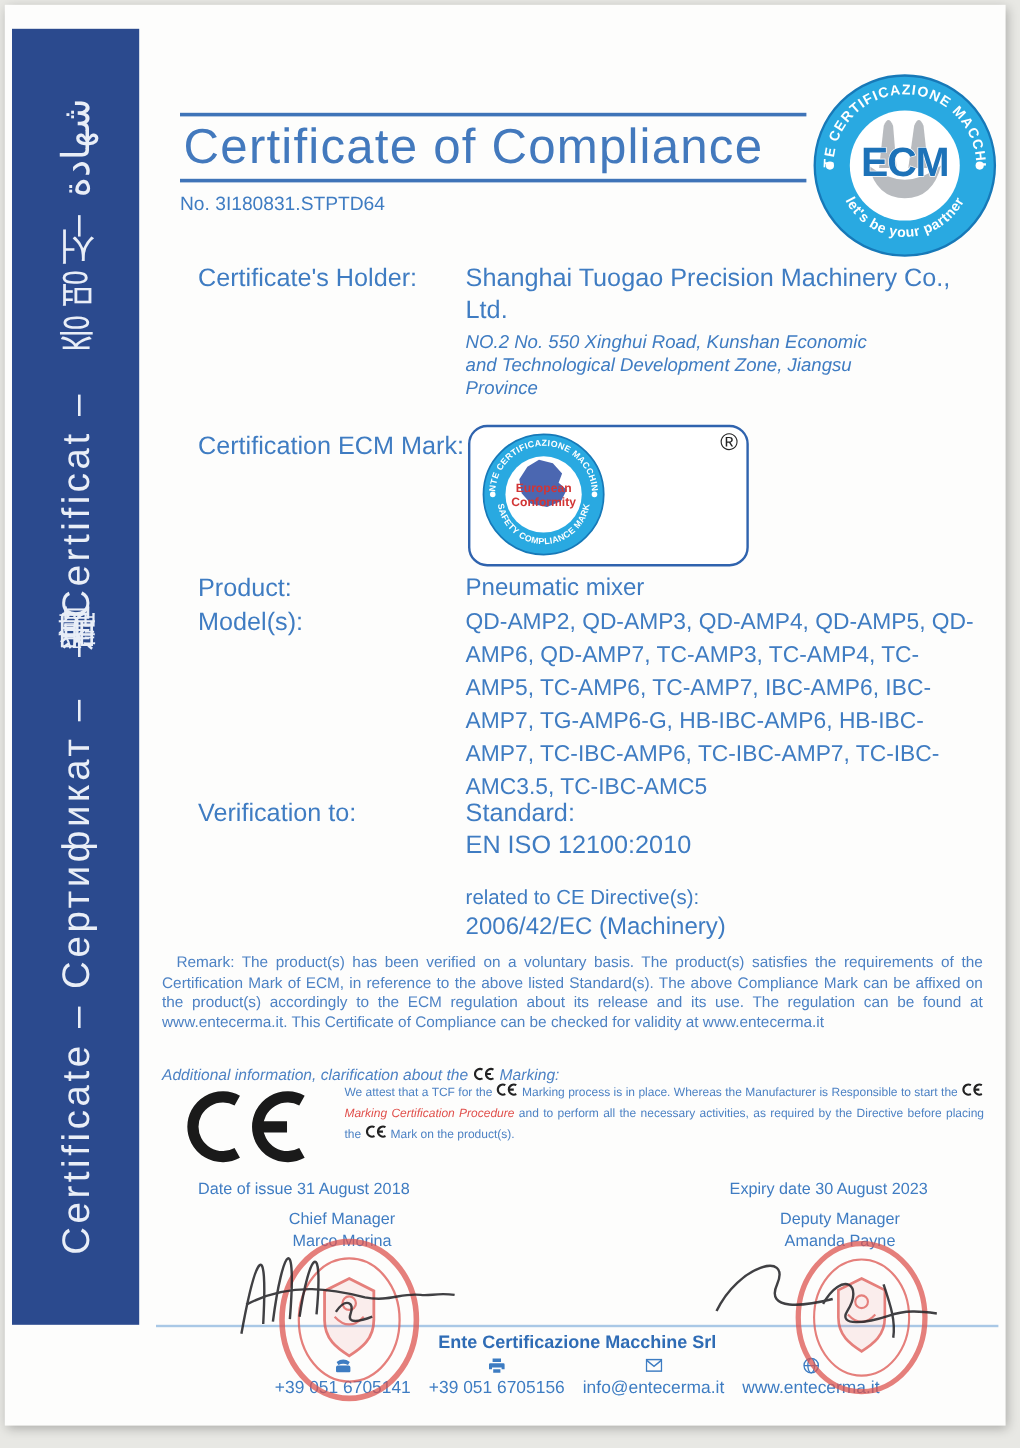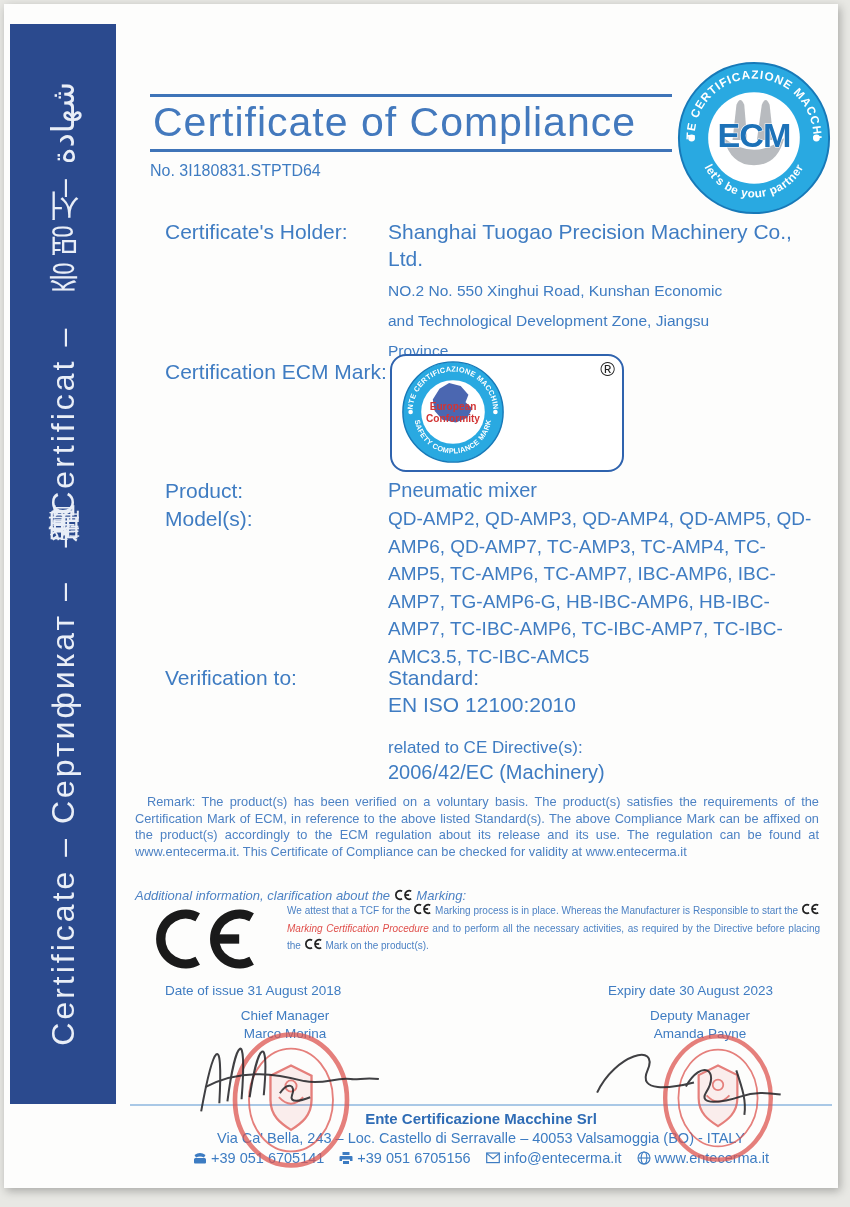--- a/index.html
+++ b/index.html
@@ -23,21 +23,21 @@
   .doc-title{position:absolute;left:153px;top:99px;font-size:41px;color:#4379bd;
     letter-spacing:1px;z-index:2;}
   .cert-no{position:absolute;left:150px;top:162px;font-size:16px;color:#3f7cc2;z-index:2;}
   .ecm-logo{position:absolute;left:676px;top:60px;width:156px;height:156px;z-index:2;}
   
   .fld{position:absolute;color:#3f7cc2;z-index:2;}
   .lbl{font-size:21px;line-height:28px;}
   .val{font-size:21px;line-height:27px;}
   .holder-label{left:165px;top:218px;width:215px;}
   .holder-name{left:388px;top:218px;width:424px;}
-  .holder-address{left:388px;top:276px;width:348px;font-size:15.5px;line-height:30px;}
+  .holder-address{left:388px;top:276px;width:348px;font-size:15.5px;line-height:19px;font-style:italic;}
   .mark-label{left:165px;top:358px;width:230px;}
   .mark-badge{position:absolute;left:390px;top:354px;width:230px;height:114px;
     border:2.5px solid #2f63ae;border-radius:16px;background:#fff;z-index:2;}
   .mark-seal{position:absolute;left:8px;top:3px;width:106px;height:106px;}
   .type-box{position:absolute;left:128px;top:31px;width:86px;height:51px;background:#2b3f8e;
     border-radius:3px;color:#eef2fa;font-size:15px;line-height:19px;display:flex;flex-direction:column;
     align-items:center;justify-content:center;letter-spacing:.5px;}
   .reg-sym{position:absolute;right:7px;top:2px;font-size:20px;color:#222;}
   .product-label{left:165px;top:477px;}
   .product-value{left:388px;top:477px;width:424px;font-size:20px;}
@@ -70,21 +70,21 @@
   .stamp-right{left:660px;top:1032px;width:116px;height:132px;}
   .sig{position:absolute;z-index:6;}
   .sig-left{left:183px;top:1014px;width:212px;height:112px;}
   .sig-right{left:585px;top:1040px;width:232px;height:86px;}
   
   .footer-rule{position:absolute;left:130px;top:1104px;width:702px;height:2px;background:#a9c8e6;z-index:2;}
   .footer{position:absolute;left:130px;top:1110px;width:702px;text-align:center;color:#3d7cc2;z-index:2;}
   .footer-company{font-size:15px;font-weight:bold;color:#2f6cb5;}
   .footer-address{font-size:14.5px;margin-top:3px;}
   .footer-contacts{margin-top:4px;font-size:14.5px;display:flex;justify-content:center;gap:15px;align-items:center;}
-  .contact-item{display:flex;align-items:center;gap:4px;}
+  .contact-item{display:flex;align-items:center;gap:4px;flex-direction:column;}
   .f-icon{width:14px;height:14px;}
 </style>
 </head>
 <body>
 
 <div class="page"></div>
 
 <div class="sidebar">
   <div class="sidebar-text">Certificate – Сертификат – 證明書 – Certificat – 증명서 – شهادة</div>
 </div>
@@ -223,21 +223,20 @@
 </svg>
 <svg class="sig sig-right" viewBox="0 0 230 85" fill="none" stroke="#26262a" stroke-width="2" opacity="0.88">
   <path d="M12 52 C 30 14 74 2 62 30 C 52 52 84 48 108 42"></path>
   <path d="M100 46 c 16 -28 34 -16 20 6 c -8 13 16 10 34 4 c 14 -5 26 -4 40 -2"></path>
   <path d="M150 30 c 6 18 10 30 8 44"></path>
 </svg>
 
 <div class="footer-rule"></div>
 <div class="footer">
   <div class="footer-company">Ente Certificazione Macchine Srl</div>
-  <div class="footer-address">Via Ca' Bella, 243 – Loc. Castello di Serravalle – 40053 Valsamoggia (BO) - ITALY</div>
   <div class="footer-contacts">
     <span class="contact-item">
       <svg class="f-icon" viewBox="0 0 13 14" fill="#3d7cc2">
         <path d="M1 4 Q6.5 0 12 4 L10.5 6.5 q-4 -2 -8 0 Z"></path>
         <path d="M2 7 h9 a1.5 1.5 0 0 1 1.5 1.5 v3 a1 1 0 0 1 -1 1 h-10 a1 1 0 0 1 -1 -1 v-3 A1.5 1.5 0 0 1 2 7 z"></path>
       </svg>
       <span>+39 051 6705141</span>
     </span>
     <span class="contact-item">
       <svg class="f-icon" viewBox="0 0 13 14" fill="#3d7cc2">

